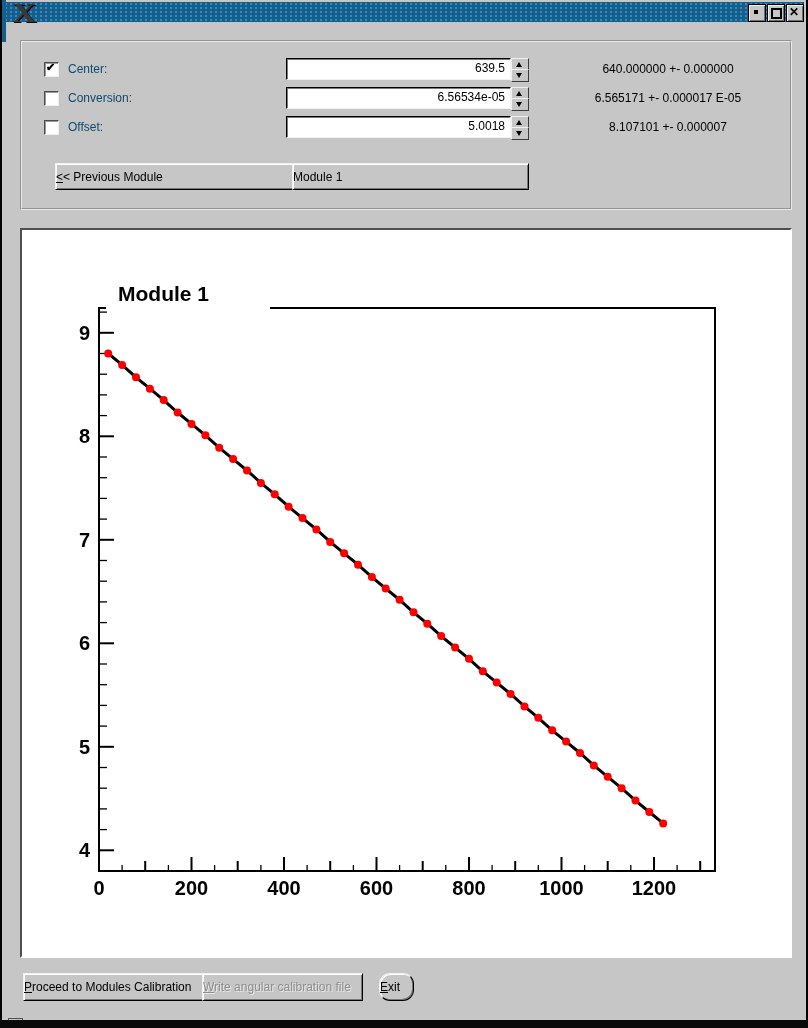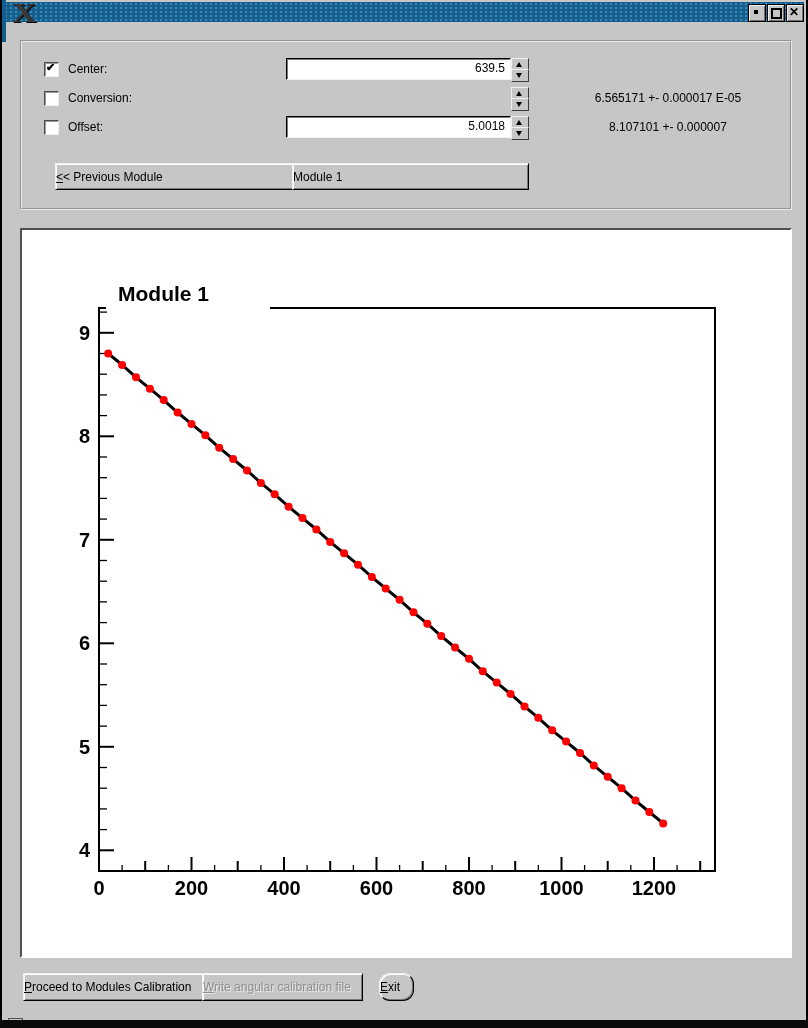--- a/index.html
+++ b/index.html
@@ -41,21 +41,21 @@
   }
   .param-row { position:absolute; left:0; height:22px; width:100%; }
   .checkbox {
     position:absolute; left:22px; top:4px; width:13px; height:13px; background:#fff;
     border:1px solid; border-color:#4c4c4c #efefef #efefef #4c4c4c;
     box-shadow: inset 1px 1px 0 #9a9a9a;
   }
   .checkbox.checked::after {
     content:"✔"; position:absolute; left:1px; top:-2px; font-size:11px; color:#000; font-weight:bold;
   }
-  .param-label { position:absolute; left:46px; top:4px; font-size:12px; color:#000000; }
+  .param-label { position:absolute; left:46px; top:4px; font-size:12px; color:#0c4a6e; }
   .spinfield {
     position:absolute; left:264px; top:0; width:218px; height:18px; background:#fff;
     border:1px solid; border-color:#000 #f2f2f2 #f2f2f2 #000;
     box-shadow: inset 1px 1px 0 #7a7a7a;
     text-align:right; font-size:12px; padding:2px 5px 0 0; color:#000;
   }
   .spincol { position:absolute; left:489px; top:0; width:16px; height:22px; }
   .spin-btn {
     position:absolute; left:0; width:16px; height:11px; background:#c6c6c6;
     border:1px solid; border-color:#f0f0f0 #3c3c3c #3c3c3c #f0f0f0;
@@ -120,25 +120,27 @@
       <div class="param-label">Center:</div>
       <div class="spinfield">639.5</div>
       <div class="spincol">
         <div class="spin-btn up">
             <div class="tri-up"></div>
           </div>
         <div class="spin-btn down">
             <div class="tri-down"></div>
           </div>
       </div>
+      <div class="result-label">640.000000 +- 0.000000</div>
     </div>
 
     <div class="param-row" style="top:45px;">
       <div class="checkbox"></div>
       <div class="param-label">Conversion:</div>
+      <div class="spinfield">6.56534e-05</div>
       <div class="spincol">
         <div class="spin-btn up">
             <div class="tri-up"></div>
           </div>
         <div class="spin-btn down">
             <div class="tri-down"></div>
           </div>
       </div>
       <div class="result-label">6.565171 +- 0.000017 E-05</div>
     </div>

